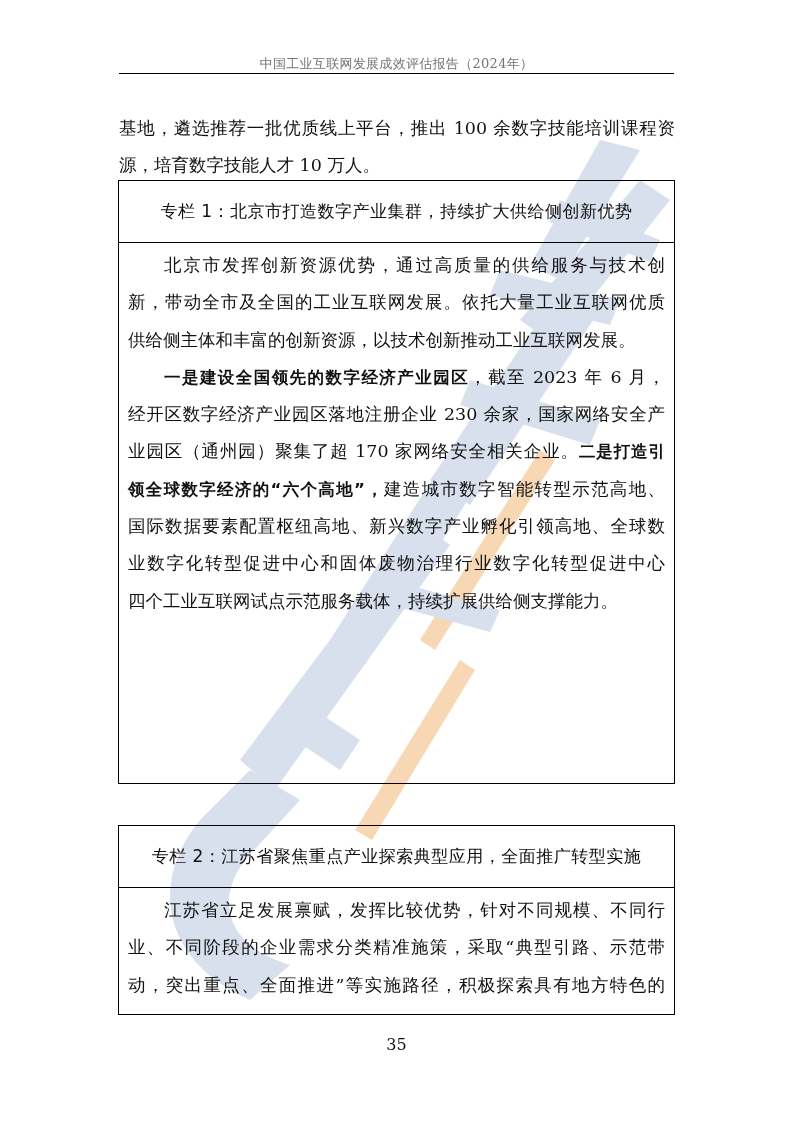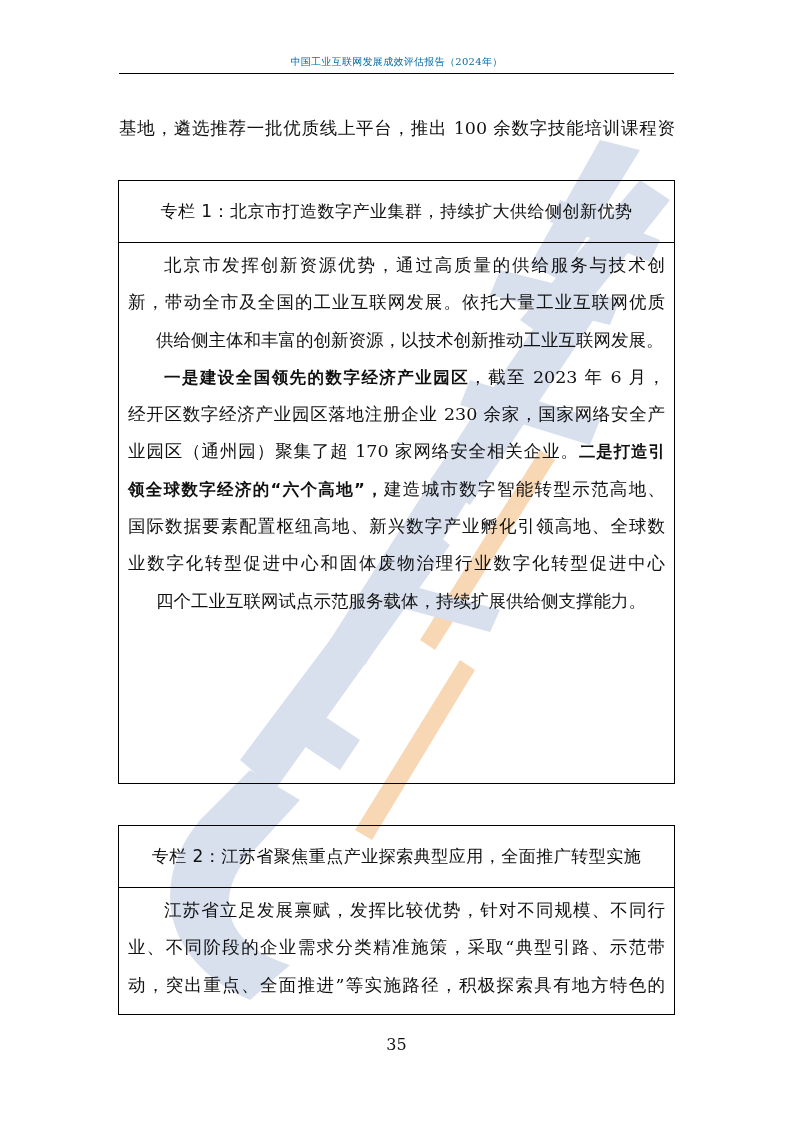--- a/index.html
+++ b/index.html
@@ -7,21 +7,21 @@
       width: 793px; height: 1122px; position: relative; overflow: hidden;
       font-family: "DejaVu Serif", "Liberation Serif", serif;
       color: #111;
     }
     .watermark {
       position: absolute; left: 0; top: 0; width: 793px; height: 1122px;
       pointer-events: none; z-index: 0;
     }
     .page-header {
       position: absolute; left: 119px; top: 55px; width: 555px;
-      text-align: center; font-size: 10px; color: #0369a1; z-index: 2;
+      text-align: center; font-size: 13px; color: #737373; z-index: 2;
       letter-spacing: 0.3px;
     }
     .header-rule {
       position: absolute; left: 119px; top: 73px; width: 555px; height: 0;
       border-top: 1.5px solid #000; z-index: 2;
     }
     .para {
       position: absolute; left: 119px; width: 556px; z-index: 2;
       font-size: 17.5px; line-height: 37px; text-align: justify;
       text-align-last: justify;
@@ -37,21 +37,21 @@
       font-family: "DejaVu Sans", "Liberation Sans", sans-serif;
       font-weight: normal; font-size: 17px; border-bottom: 1.2px solid #000;
       letter-spacing: 0.5px;
     }
     .box-body { padding: 4px 9px 6px 9px; }
     .box-body .ln {
       display: block; font-size: 17.5px; line-height: 37.3px; white-space: nowrap;
       text-align: justify; text-align-last: justify;
     }
     .box-body .ln.indent { padding-left: 36px; }
-    .box-body .ln.last { text-align-last: left; margin-left: 28px; }
+    .box-body .ln.last { text-align-last: left; }
     .b { font-family: "DejaVu Sans", "Liberation Sans", sans-serif; font-weight: bold; font-size: 16.5px; }
     .page-number {
       position: absolute; left: 0; width: 793px; top: 1035px; text-align: center;
       font-size: 16px; z-index: 2;
     }
   </style>
 </head>
 <body>
 
 <svg class="watermark" viewBox="0 0 793 1122" xmlns="http://www.w3.org/2000/svg">
@@ -74,20 +74,21 @@
     <path d="M390 580 L 500 610 L 490 632 L 380 602 Z" fill="#b9c6df"></path>
     <path d="M600 140 L 640 150 L 560 280 L 530 265 Z" fill="#b9c6df"></path>
   </g>
 </svg>
 
 <div class="page-header">中国工业互联网发展成效评估报告（2024年）</div>
 <div class="header-rule"></div>
 
 <div class="para" style="top:96px;margin-top:14px;">
   <span class="ln">基地，遴选推荐一批优质线上平台，推出 100 余数字技能培训课程资</span>
+  <span class="ln last">源，培育数字技能人才 10 万人。</span>
 </div>
 
 <div class="box" style="top:180px; height:602px;">
   <div class="box-title">专栏 1：北京市打造数字产业集群，持续扩大供给侧创新优势</div>
   <div class="box-body" id="box0">
       <span class="ln indent"><span>北京市发挥创新资源优势，通过高质量的供给服务与技术创</span></span>
       <span class="ln"><span>新，带动全市及全国的工业互联网发展。依托大量工业互联网优质</span></span>
       <span class="ln last"><span>供给侧主体和丰富的创新资源，以技术创新推动工业互联网发展。</span></span>
       <span class="ln indent"><span class="b">一是建设全国领先的数字经济产业园区</span><span>，截至 2023 年 6 月，</span></span>
       <span class="ln"><span>经开区数字经济产业园区落地注册企业 230 余家，国家网络安全产</span></span>

